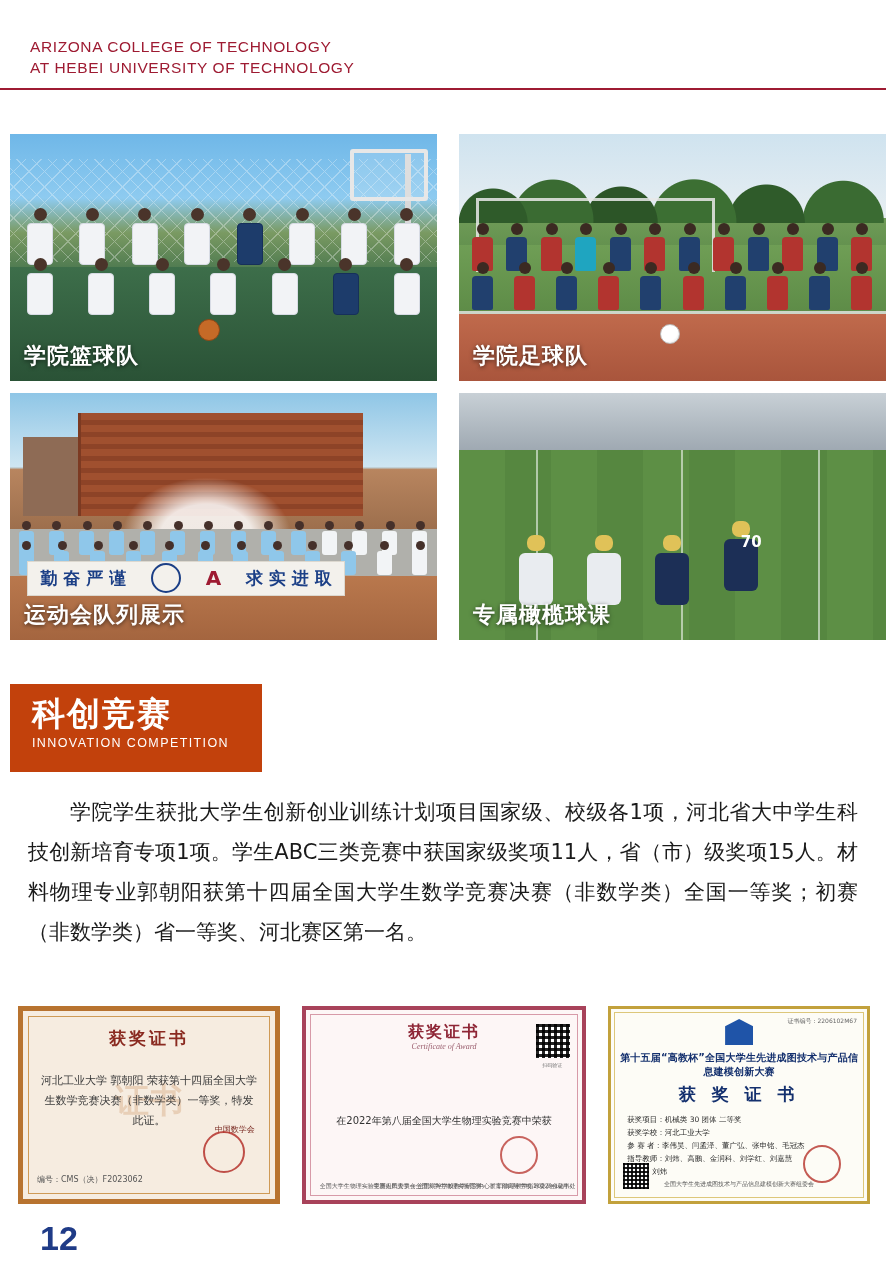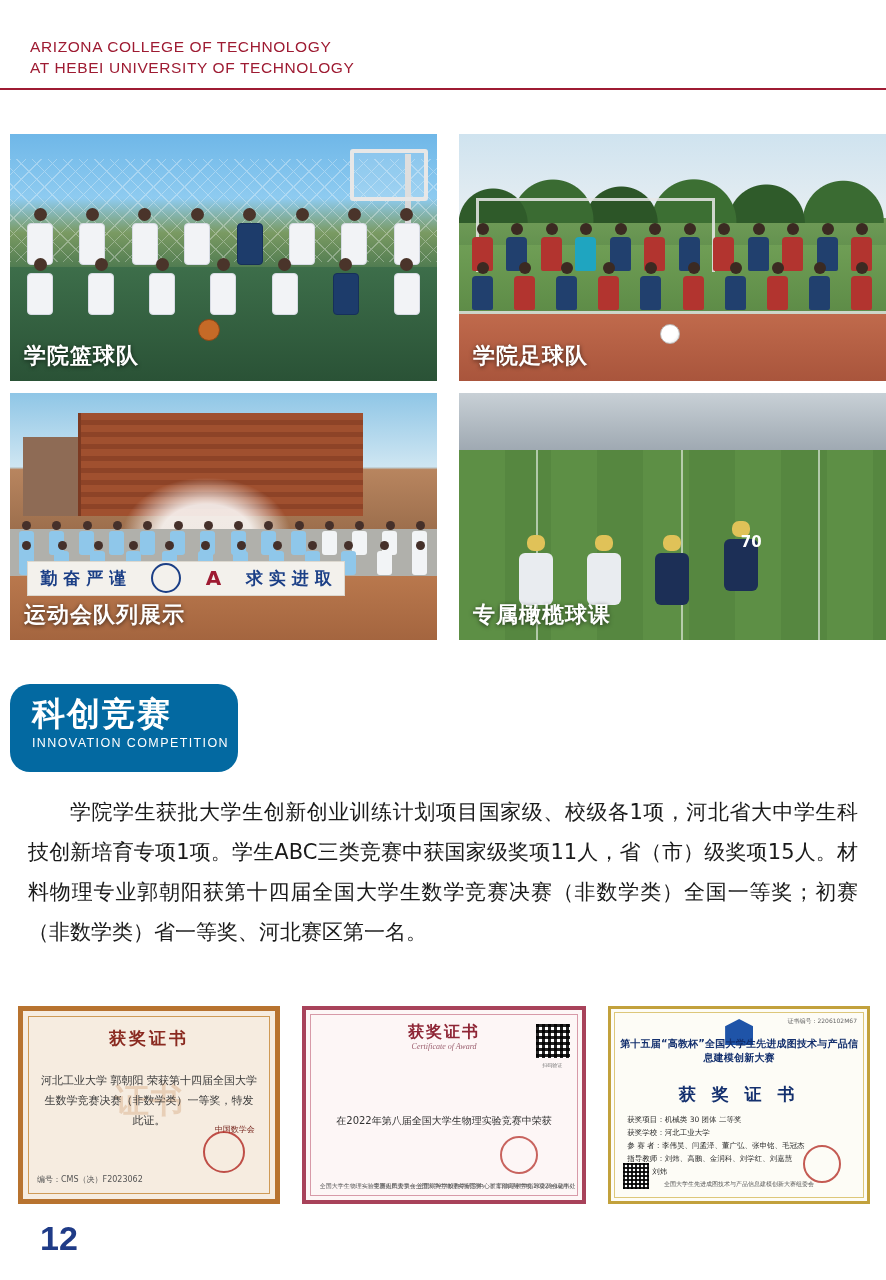--- a/index.html
+++ b/index.html
@@ -143,27 +143,26 @@
   .p4 .pl4 i { display:block; width:18px; height:16px; border-radius:7px; background:#e0c258; margin:0 auto 2px; }
   .p4 .pl4 b { display:block; width:34px; height:52px; border-radius:6px; background:#e9ecf0; }
   .p4 .pl4.navy b { background:#1c2f56; }
   .p4 .num { position:absolute; color:#fff; font-weight:bold; font-size:15px; font-family:"DejaVu Sans", sans-serif; }
 
   
   .section-banner {
     position: absolute;
     left: 10px;
     top: 684px;
-    width: 228px;
+    width: 252px;
     height: 88px;
-    background: #0369a1;
+    background: #c2410c;
     color: #ffffff;
     padding: 10px 0 0 22px;
     box-sizing: border-box;
-    border-radius: 20px;
   }
   .section-cn {
     font-size: 33px;
     font-weight: bold;
     letter-spacing: 2px;
     line-height: 40px;
     font-family: "DejaVu Sans", sans-serif;
   }
   .section-en {
     font-size: 12.5px;
@@ -229,21 +228,21 @@
   .c2 .qr { position:absolute; right:12px; top:14px; width:34px; height:34px;
       background: repeating-linear-gradient(90deg,#222 0 3px,#fff 3px 6px), repeating-linear-gradient(#222 0 3px,#fff 3px 6px);
       background-blend-mode: multiply; }
   .c2 .qrlabel { position:absolute; right:12px; top:52px; width:36px; font-size:5px; color:#777; text-align:center; }
   .c2 .foot { position:absolute; left:14px; bottom:10px; font-size:6px; line-height:9px; color:#555; }
   .c2 .foot2 { position:absolute; right:14px; bottom:10px; font-size:6px; line-height:9px; color:#555; text-align:right; }
   .c2 .seal { position:absolute; right:44px; bottom:26px; width:34px; height:34px; border-radius:50%; border:2px solid #b5322b; opacity:.75; }
 
   .c3 .logo { position:absolute; left:50%; transform:translateX(-50%); top:10px; width:28px; height:26px; background:#1f54a8;
       clip-path: polygon(50% 0, 100% 28%, 100% 100%, 0 100%, 0 28%); }
-  .c3 .t1 { top:28px; font-size:10px; color:#14306e; letter-spacing:.2px; padding:0 8px; line-height:14px; }
+  .c3 .t1 { top:42px; font-size:10px; color:#14306e; letter-spacing:.2px; padding:0 8px; line-height:14px; }
   .c3 .t2 { position:absolute; left:0; right:0; top:74px; text-align:center; font-size:17px; font-weight:bold; color:#14306e; letter-spacing:5px; }
   .c3 .lines { position:absolute; left:16px; right:16px; top:104px; font-size:7.5px; line-height:13px; color:#2d2d2d; }
   .c3 .seal { position:absolute; right:26px; bottom:18px; width:34px; height:34px; border-radius:50%; border:2px solid #b5322b; opacity:.8; }
   .c3 .qr { position:absolute; left:12px; bottom:12px; width:26px; height:26px;
       background: repeating-linear-gradient(90deg,#222 0 2px,#fff 2px 4px), repeating-linear-gradient(#222 0 2px,#fff 2px 4px);
       background-blend-mode: multiply; }
   .c3 .foot { position:absolute; left:0; right:0; bottom:12px; text-align:center; font-size:6px; color:#555; }
   .c3 .no { position:absolute; right:10px; top:8px; font-size:6px; color:#666; }
 
   

